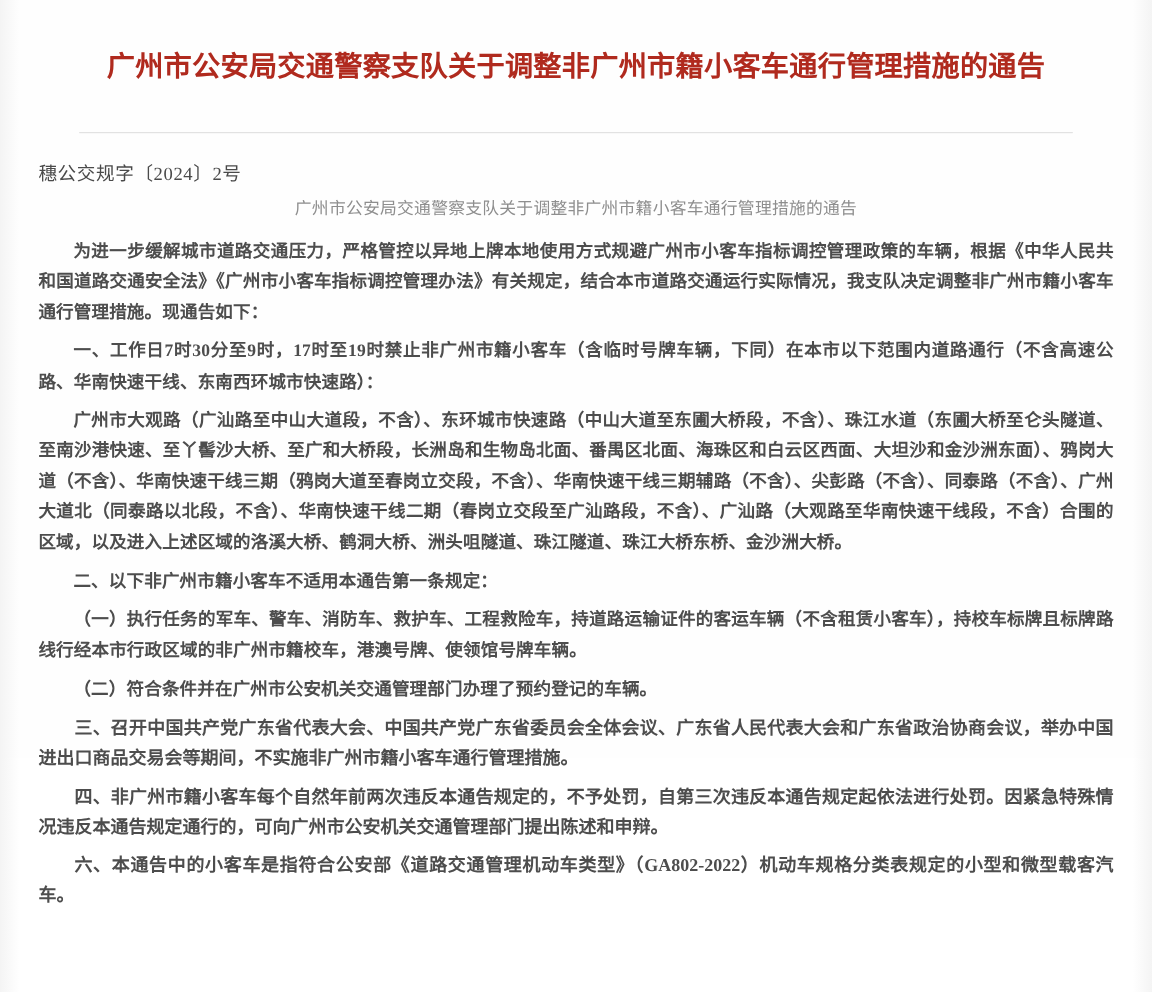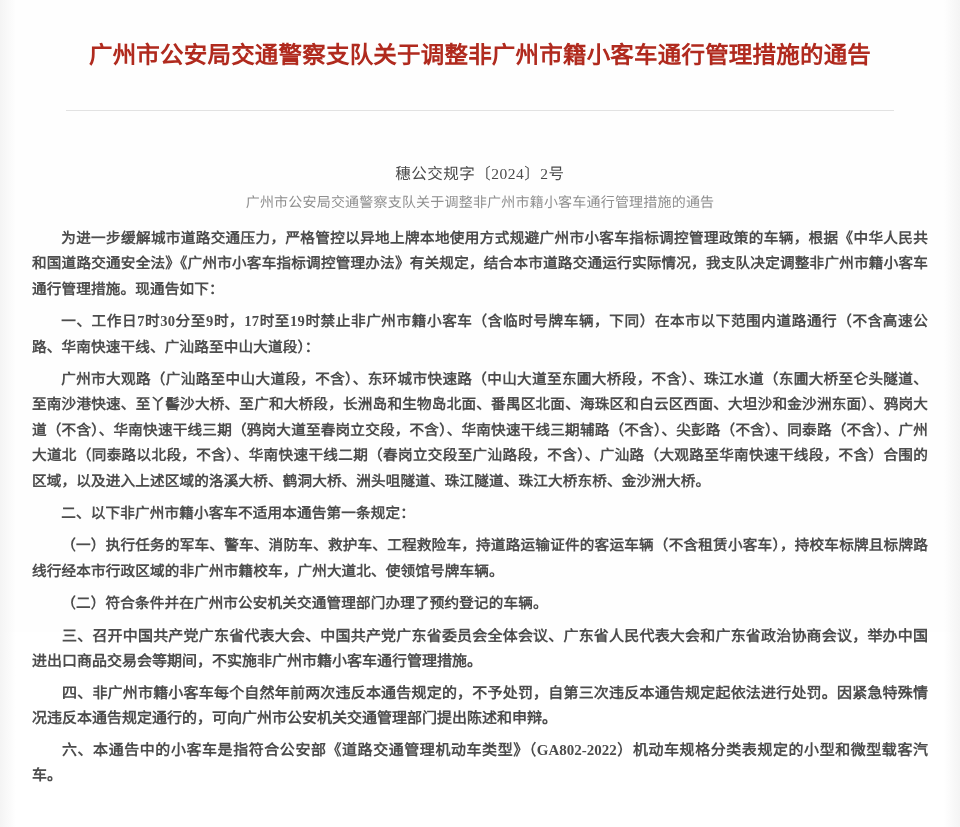--- a/index.html
+++ b/index.html
@@ -50,25 +50,24 @@
     border: 0;
   }
 
   
   .doc-body {
     padding: 0 32px 0 32px;
     box-sizing: border-box;
   }
 
   .doc-number {
-    text-align: center;
     font-size: 15.5px;
     line-height: 22px;
     color: #4a4a4a;
-    margin-top: 52px;
+    margin-top: 24px;
     letter-spacing: 0.5px;
   }
 
   .doc-subtitle {
     text-align: center;
     font-size: 14px;
     line-height: 22px;
     color: #8e8e8e;
     margin-top: 7px;
     letter-spacing: 0.2px;
@@ -121,27 +120,27 @@
   </div>
 
   <div class="doc-body">
 
     <div class="doc-number">穗公交规字〔2024〕2号</div>
 
     <div class="doc-subtitle">广州市公安局交通警察支队关于调整非广州市籍小客车通行管理措施的通告</div>
 
     <p class="para first">为进一步缓解城市道路交通压力，严格管控以异地上牌本地使用方式规避广州市小客车指标调控管理政策的车辆，根据《中华人民共和国道路交通安全法》《广州市小客车指标调控管理办法》有关规定，结合本市道路交通运行实际情况，我支队决定调整非广州市籍小客车通行管理措施。现通告如下：</p>
 
-    <p class="para">一、工作日7时30分至9时，17时至19时禁止非广州市籍小客车（含临时号牌车辆，下同）在本市以下范围内道路通行（不含高速公路、华南快速干线、广汕路至中山大道段）：</p>
+    <p class="para">一、工作日7时30分至9时，17时至19时禁止非广州市籍小客车（含临时号牌车辆，下同）在本市以下范围内道路通行（不含高速公路、华南快速干线、东南西环城市快速路）：</p>
 
     <p class="para">广州市大观路（广汕路至中山大道段，不含）、东环城市快速路（中山大道至东圃大桥段，不含）、珠江水道（东圃大桥至仑头隧道、至南沙港快速、至丫髻沙大桥、至广和大桥段，长洲岛和生物岛北面、番禺区北面、海珠区和白云区西面、大坦沙和金沙洲东面）、鸦岗大道（不含）、华南快速干线三期（鸦岗大道至春岗立交段，不含）、华南快速干线三期辅路（不含）、尖彭路（不含）、同泰路（不含）、广州大道北（同泰路以北段，不含）、华南快速干线二期（春岗立交段至广汕路段，不含）、广汕路（大观路至华南快速干线段，不含）合围的区域，以及进入上述区域的洛溪大桥、鹤洞大桥、洲头咀隧道、珠江隧道、珠江大桥东桥、金沙洲大桥。</p>
 
     <p class="para gap">二、以下非广州市籍小客车不适用本通告第一条规定：</p>
 
-    <p class="para gap">（一）执行任务的军车、警车、消防车、救护车、工程救险车，持道路运输证件的客运车辆（不含租赁小客车），持校车标牌且标牌路线行经本市行政区域的非广州市籍校车，广州大道北、使领馆号牌车辆。</p>
+    <p class="para gap">（一）执行任务的军车、警车、消防车、救护车、工程救险车，持道路运输证件的客运车辆（不含租赁小客车），持校车标牌且标牌路线行经本市行政区域的非广州市籍校车，港澳号牌、使领馆号牌车辆。</p>
 
     <p class="para gap">（二）符合条件并在广州市公安机关交通管理部门办理了预约登记的车辆。</p>
 
     <p class="para small gap">三、召开中国共产党广东省代表大会、中国共产党广东省委员会全体会议、广东省人民代表大会和广东省政治协商会议，举办中国进出口商品交易会等期间，不实施非广州市籍小客车通行管理措施。</p>
 
     <p class="para small gap">四、非广州市籍小客车每个自然年前两次违反本通告规定的，不予处罚，自第三次违反本通告规定起依法进行处罚。因紧急特殊情况违反本通告规定通行的，可向广州市公安机关交通管理部门提出陈述和申辩。</p>
 
 
     <p class="para small gap">六、本通告中的小客车是指符合公安部《道路交通管理机动车类型》（GA802-2022）机动车规格分类表规定的小型和微型载客汽车。</p>
 

